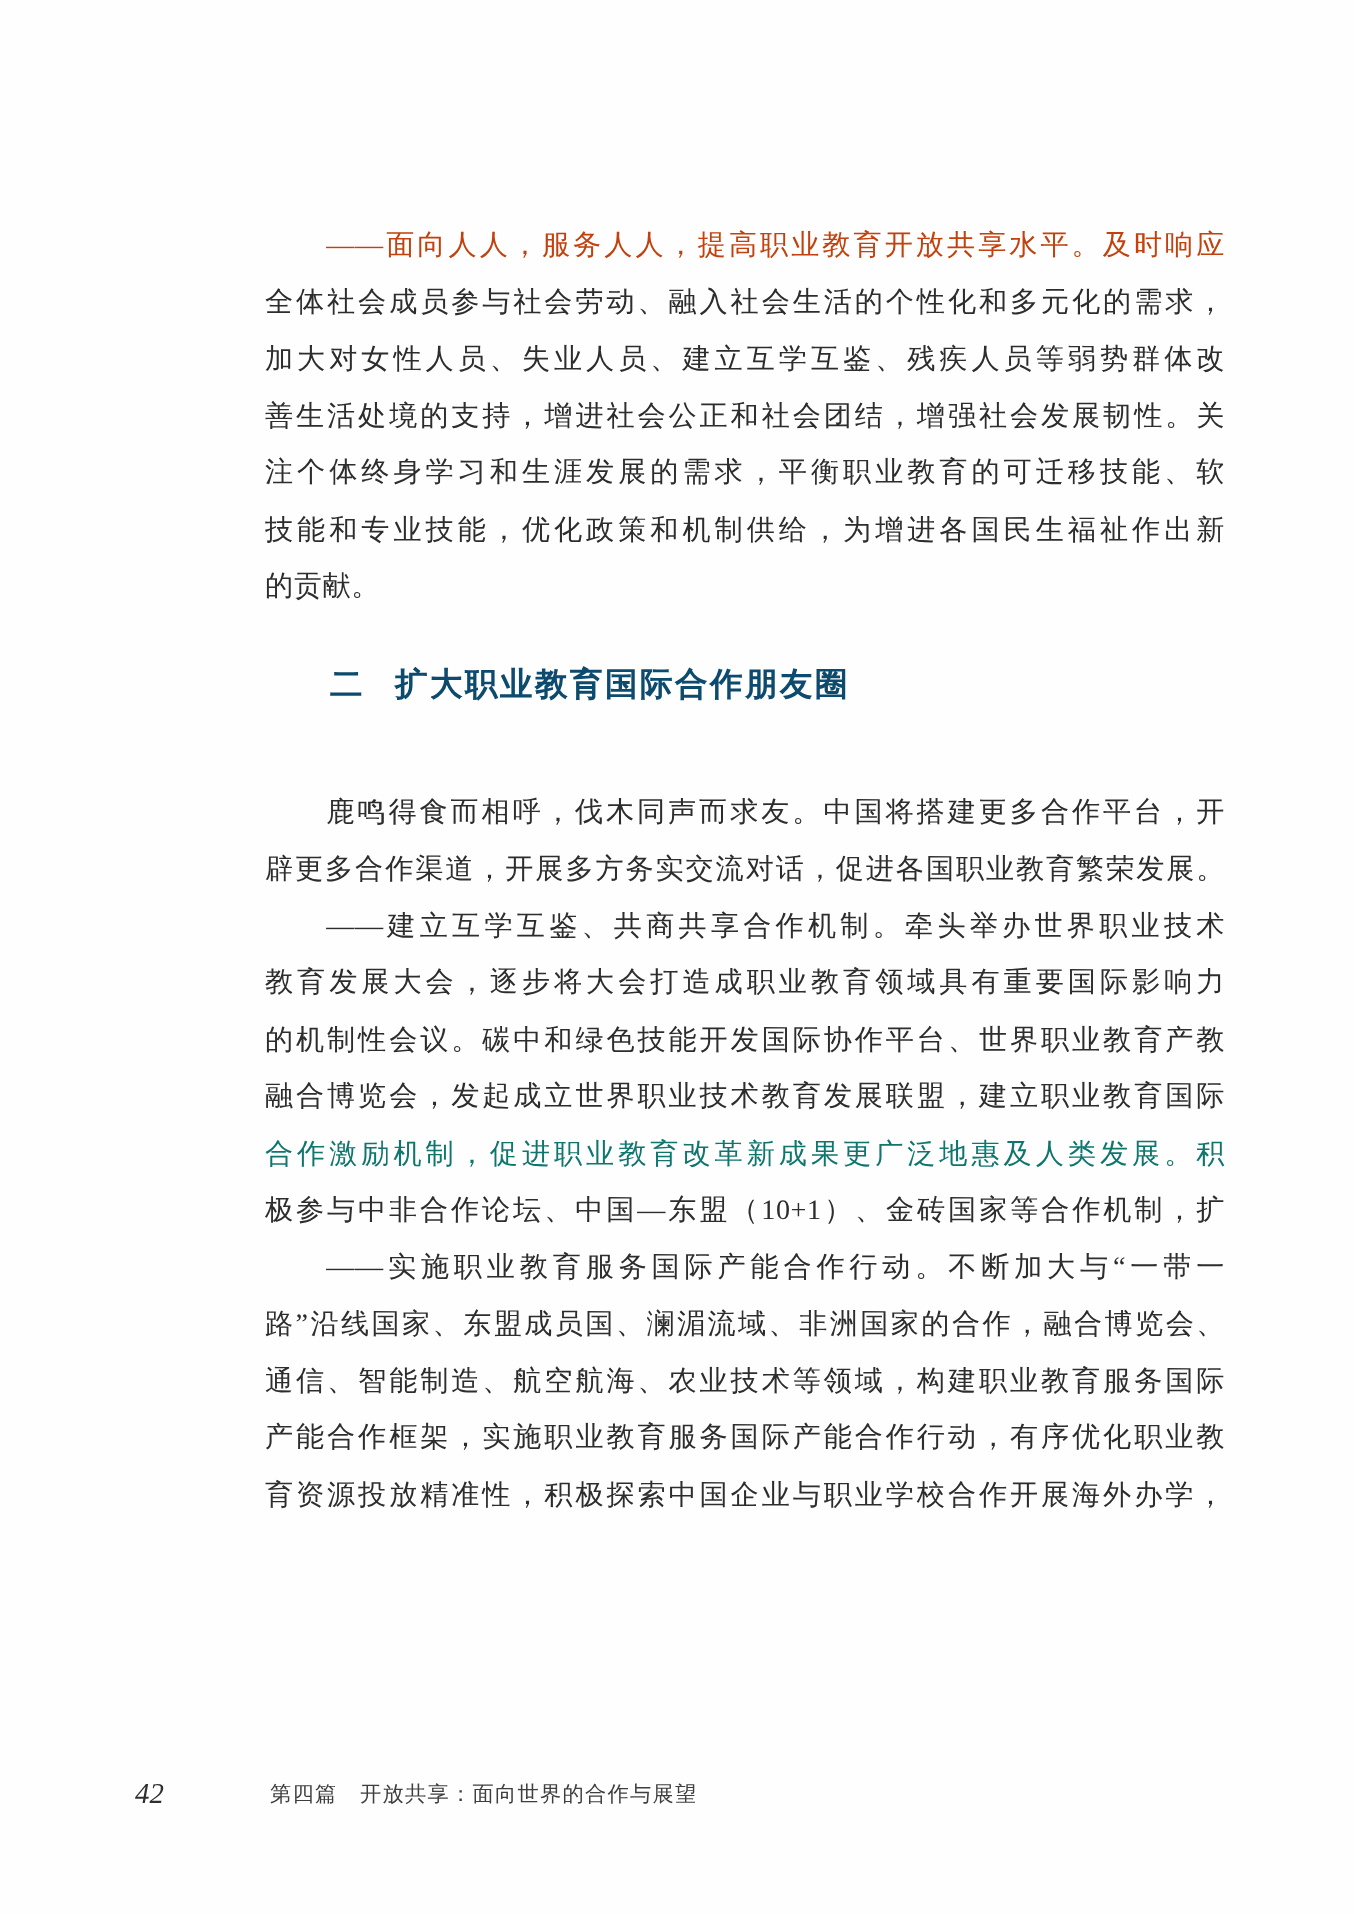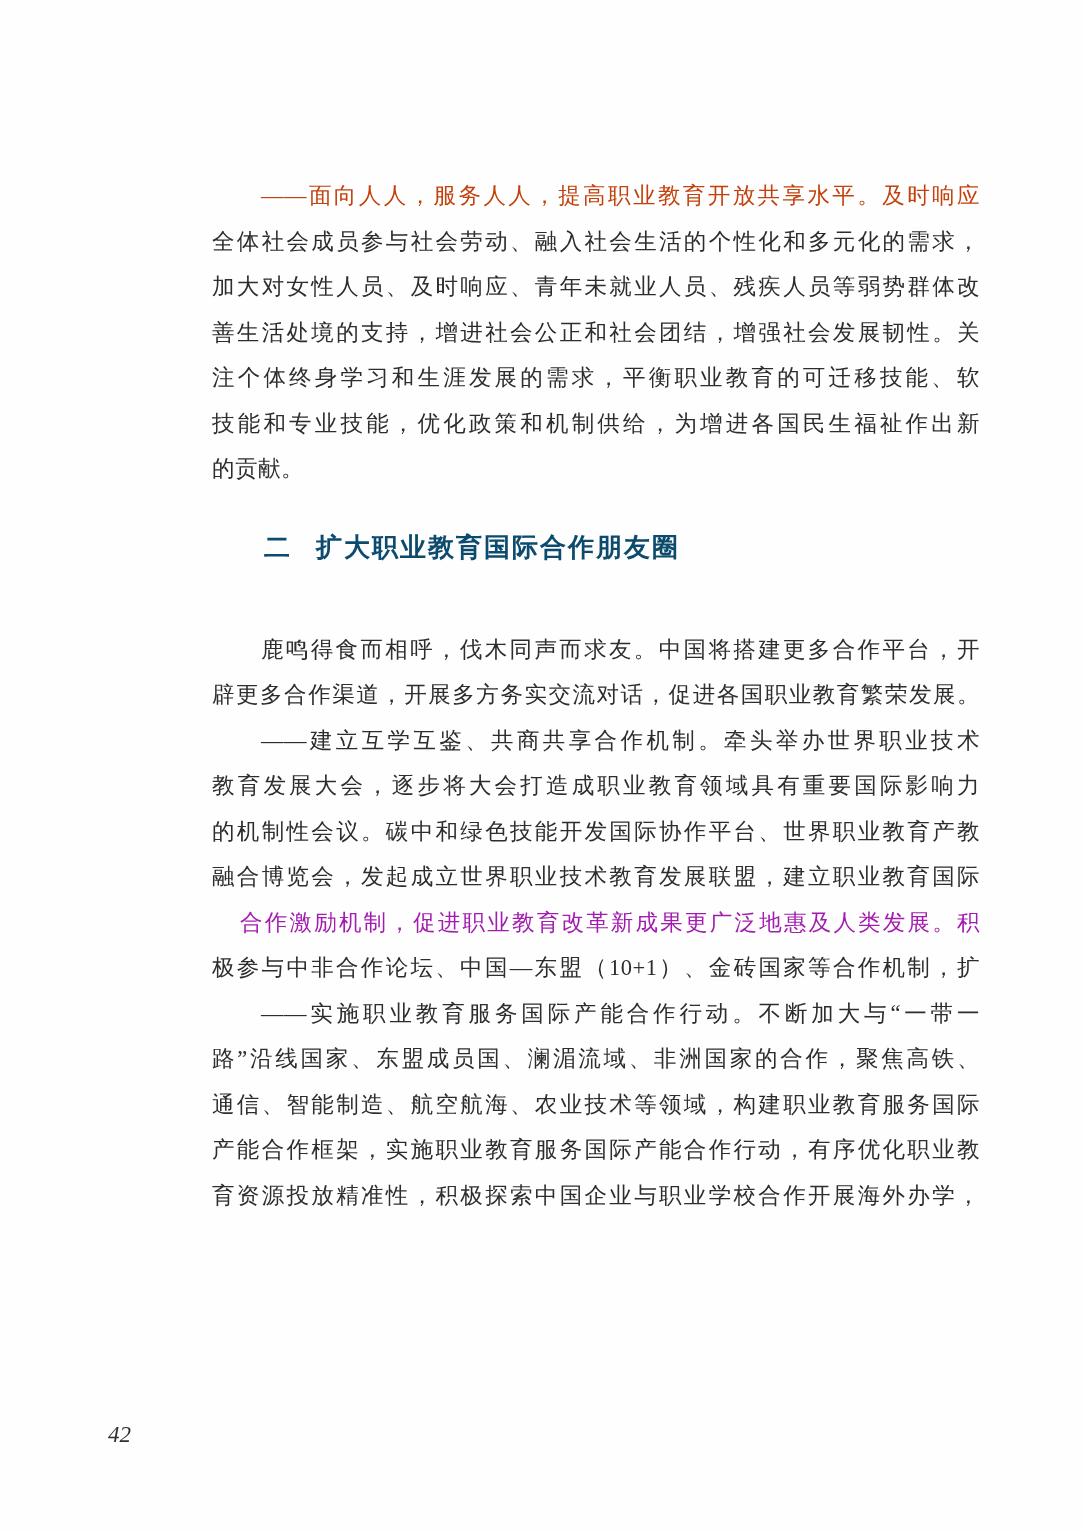--- a/index.html
+++ b/index.html
@@ -85,46 +85,49 @@
 </head>
 <body>
 
 <div class="page">
 
   <main class="text-block">
 
     <section id="section-a">
         <div class="line fill indent" style="color: #c2410c;">——面向人人，服务人人，提高职业教育开放共享水平。及时响应</div>
         <div class="line fill" style="color: rgb(45, 45, 45);">全体社会成员参与社会劳动、融入社会生活的个性化和多元化的需求，</div>
-        <div class="line fill" style="color: rgb(45, 45, 45);">加大对女性人员、及时响应、青年未就业人员、残疾人员等弱势群体改</div>
+        <div class="line fill" style="color: rgb(45, 45, 45);">加大对女性人员、失业人员、建立互学互鉴、残疾人员等弱势群体改</div>
         <div class="line fill" style="color: rgb(45, 45, 45);">善生活处境的支持，增进社会公正和社会团结，增强社会发展韧性。关</div>
         <div class="line fill" style="color: rgb(45, 45, 45);">注个体终身学习和生涯发展的需求，平衡职业教育的可迁移技能、软</div>
         <div class="line fill" style="color: rgb(45, 45, 45);">技能和专业技能，优化政策和机制供给，为增进各国民生福祉作出新</div>
         <div class="line" style="color: rgb(45, 45, 45);">的贡献。</div>
       </section>
 
     <h2 class="heading" style="color: #0c4a6e;">
       <span class="sec-num">二</span><span class="sec-title">扩大职业教育国际合作朋友圈</span>
     </h2>
 
     <section id="section-b">
         <div class="line fill indent" style="color: rgb(45, 45, 45);">鹿鸣得食而相呼，伐木同声而求友。中国将搭建更多合作平台，开</div>
         <div class="line fill" style="color: rgb(45, 45, 45);">辟更多合作渠道，开展多方务实交流对话，促进各国职业教育繁荣发展。</div>
         <div class="line fill indent" style="color: rgb(45, 45, 45);">——建立互学互鉴、共商共享合作机制。牵头举办世界职业技术</div>
         <div class="line fill" style="color: rgb(45, 45, 45);">教育发展大会，逐步将大会打造成职业教育领域具有重要国际影响力</div>
         <div class="line fill" style="color: rgb(45, 45, 45);">的机制性会议。碳中和绿色技能开发国际协作平台、世界职业教育产教</div>
         <div class="line fill" style="color: rgb(45, 45, 45);">融合博览会，发起成立世界职业技术教育发展联盟，建立职业教育国际</div>
-        <div class="line fill" style="color: #a21caf; margin-left: 28px;">合作激励机制，促进职业教育改革新成果更广泛地惠及人类发展。积</div>
+        <div class="line fill" style="color: #0f766e;">合作激励机制，促进职业教育改革新成果更广泛地惠及人类发展。积</div>
         <div class="line fill" style="color: rgb(45, 45, 45);">极参与中非合作论坛、中国—东盟（10+1）、金砖国家等合作机制，扩</div>
         <div class="line fill indent" style="color: rgb(45, 45, 45);">——实施职业教育服务国际产能合作行动。不断加大与“一带一</div>
-        <div class="line fill" style="color: rgb(45, 45, 45);">路”沿线国家、东盟成员国、澜湄流域、非洲国家的合作，聚焦高铁、</div>
+        <div class="line fill" style="color: rgb(45, 45, 45);">路”沿线国家、东盟成员国、澜湄流域、非洲国家的合作，融合博览会、</div>
         <div class="line fill" style="color: rgb(45, 45, 45);">通信、智能制造、航空航海、农业技术等领域，构建职业教育服务国际</div>
         <div class="line fill" style="color: rgb(45, 45, 45);">产能合作框架，实施职业教育服务国际产能合作行动，有序优化职业教</div>
         <div class="line fill" style="color: rgb(45, 45, 45);">育资源投放精准性，积极探索中国企业与职业学校合作开展海外办学，</div>
       </section>
 
   </main>
 
   <footer class="footer">
     <span class="pagenum">42</span>
+    <span class="chapter" style="color: rgb(62, 62, 62);">
+      <span class="chapter-label">第四篇</span><span class="chapter-title">开放共享：面向世界的合作与展望</span>
+    </span>
   </footer>
 
 </div>
 
 </body></html>

